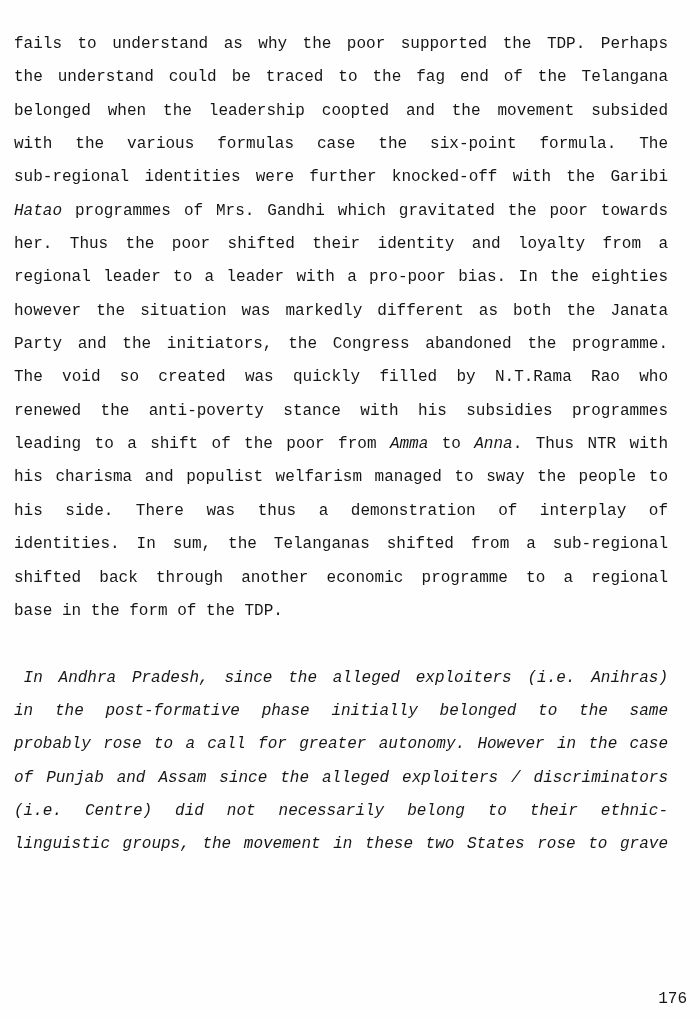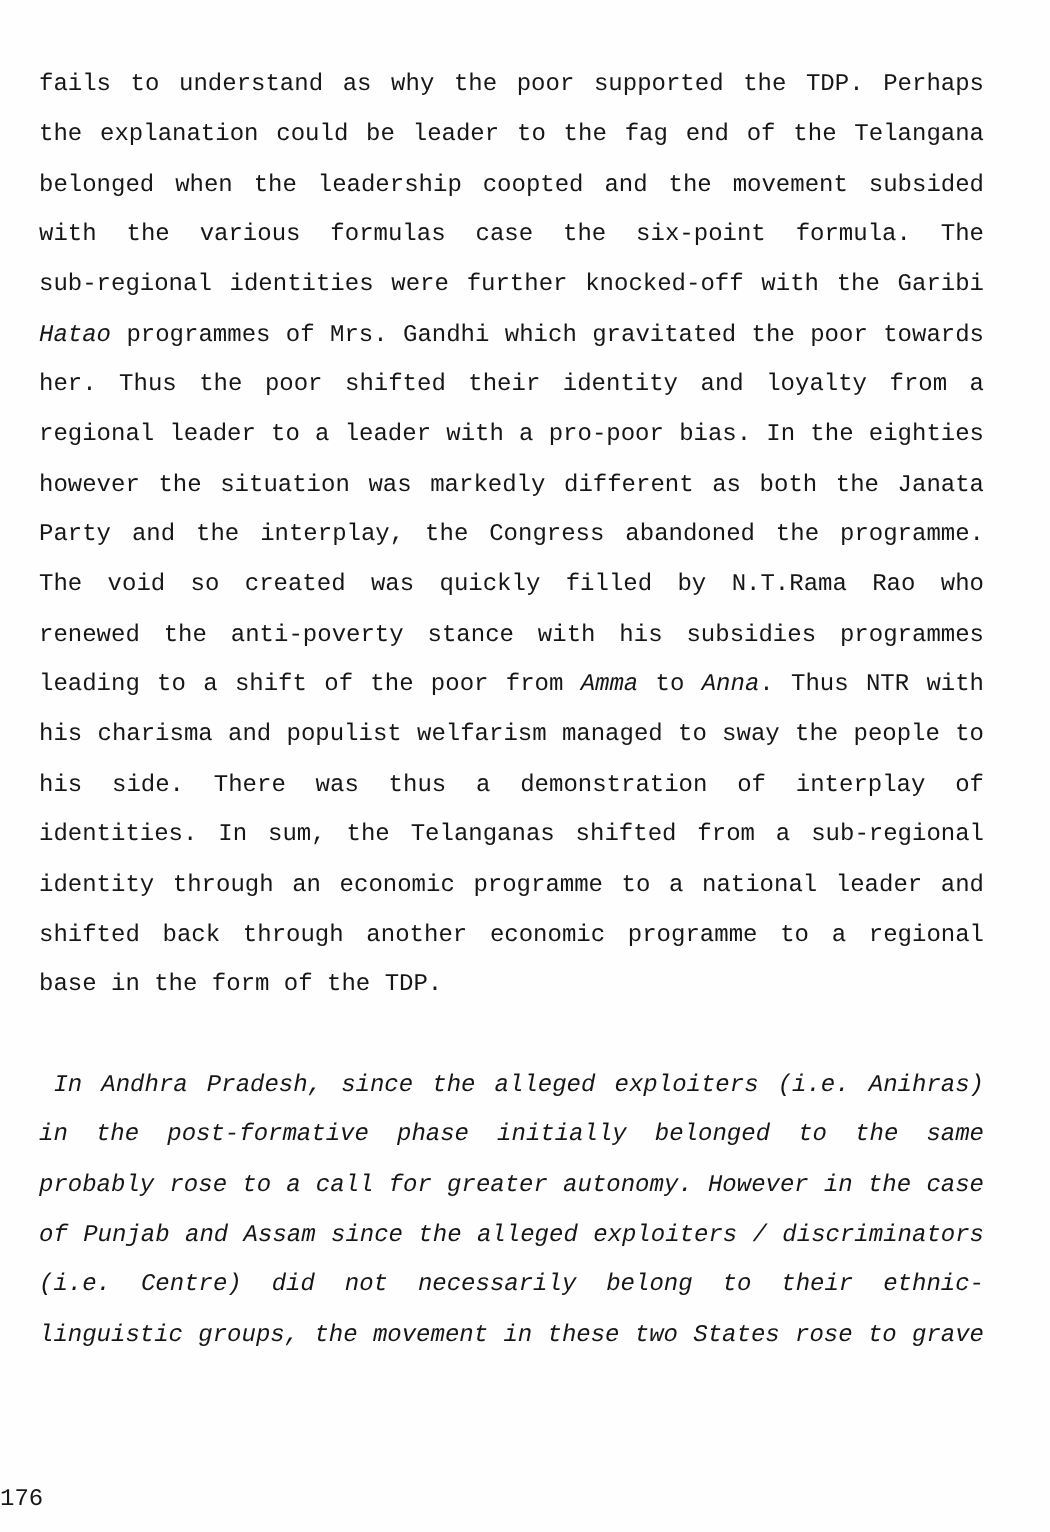--- a/index.html
+++ b/index.html
@@ -9,66 +9,65 @@
     height: 1021px;
     background: #fefefe;
     color: #161616;
     font-family: "Liberation Mono", "DejaVu Sans Mono", monospace;
     font-size: 16px;
     overflow: hidden;
   }
   .text-block {
     padding: 28px 32px 0 14px;
   }
-  .paragraph { margin: 12px; }
+  .paragraph { margin: 0; }
   .paragraph + .paragraph { margin-top: 33.35px; font-style: italic; }
   .line {
     line-height: 33.35px;
     text-align: justify;
     text-align-last: justify;
     white-space: normal;
   }
   .line.no-justify {
     text-align: right;
     text-align-last: left;
   }
   .line em { }
   .page-number {
     position: absolute;
     top: 990px;
     left: 0;
-    right: 0;
-    text-align: left;
+    right: 13px;
+    text-align: right;
     line-height: 18px;
   }
 </style>
 </head>
 <body>
 
 <div class="page">
   <div class="text-block">
     <div id="paragraphs">
         <div class="paragraph">
           <div class="line"><span>fails to understand as why the poor supported the TDP. Perhaps</span></div>
-          <div class="line"><span>the explanation could be leader to the fag end of the Telangana</span></div>
+          <div class="line"><span>the understand could be traced to the fag end of the Telangana</span></div>
           <div class="line"><span>belonged when the leadership coopted and the movement subsided</span></div>
           <div class="line"><span>with the various formulas case the six-point formula. The</span></div>
           <div class="line"><span>sub-regional identities were further knocked-off with the Garibi</span></div>
           <div class="line"><em>Hatao</em><span> programmes of Mrs. Gandhi which gravitated the poor towards</span></div>
           <div class="line"><span>her. Thus the poor shifted their identity and loyalty from a</span></div>
           <div class="line"><span>regional leader to a leader with a pro-poor bias. In the eighties</span></div>
           <div class="line"><span>however the situation was markedly different as both the Janata</span></div>
-          <div class="line"><span>Party and the interplay, the Congress abandoned the programme.</span></div>
+          <div class="line"><span>Party and the initiators, the Congress abandoned the programme.</span></div>
           <div class="line"><span>The void so created was quickly filled by N.T.Rama Rao who</span></div>
           <div class="line"><span>renewed the anti-poverty stance with his subsidies programmes</span></div>
           <div class="line"><span>leading to a shift of the poor from </span><em>Amma</em><span> to </span><em>Anna</em><span>. Thus NTR with</span></div>
           <div class="line"><span>his charisma and populist welfarism managed to sway the people to</span></div>
           <div class="line"><span>his side. There was thus a demonstration of interplay of</span></div>
           <div class="line"><span>identities. In sum, the Telanganas shifted from a sub-regional</span></div>
-          <div class="line"><span>identity through an economic programme to a national leader and</span></div>
           <div class="line"><span>shifted back through another economic programme to a regional</span></div>
           <div class="line no-justify"><span>base in the form of the TDP.</span></div>
         </div>
         <div class="paragraph">
           <div class="line" style="text-indent: 1ch;"><span>In Andhra Pradesh, since the alleged exploiters (i.e. Anihras)</span></div>
           <div class="line"><span>in the post-formative phase initially belonged to the same</span></div>
           <div class="line"><span>probably rose to a call for greater autonomy. However in the case</span></div>
           <div class="line"><span>of Punjab and Assam since the alleged exploiters / discriminators</span></div>
           <div class="line"><span>(i.e. Centre) did not necessarily belong to their ethnic-</span></div>
           <div class="line"><span>linguistic groups, the movement in these two States rose to grave</span></div>

